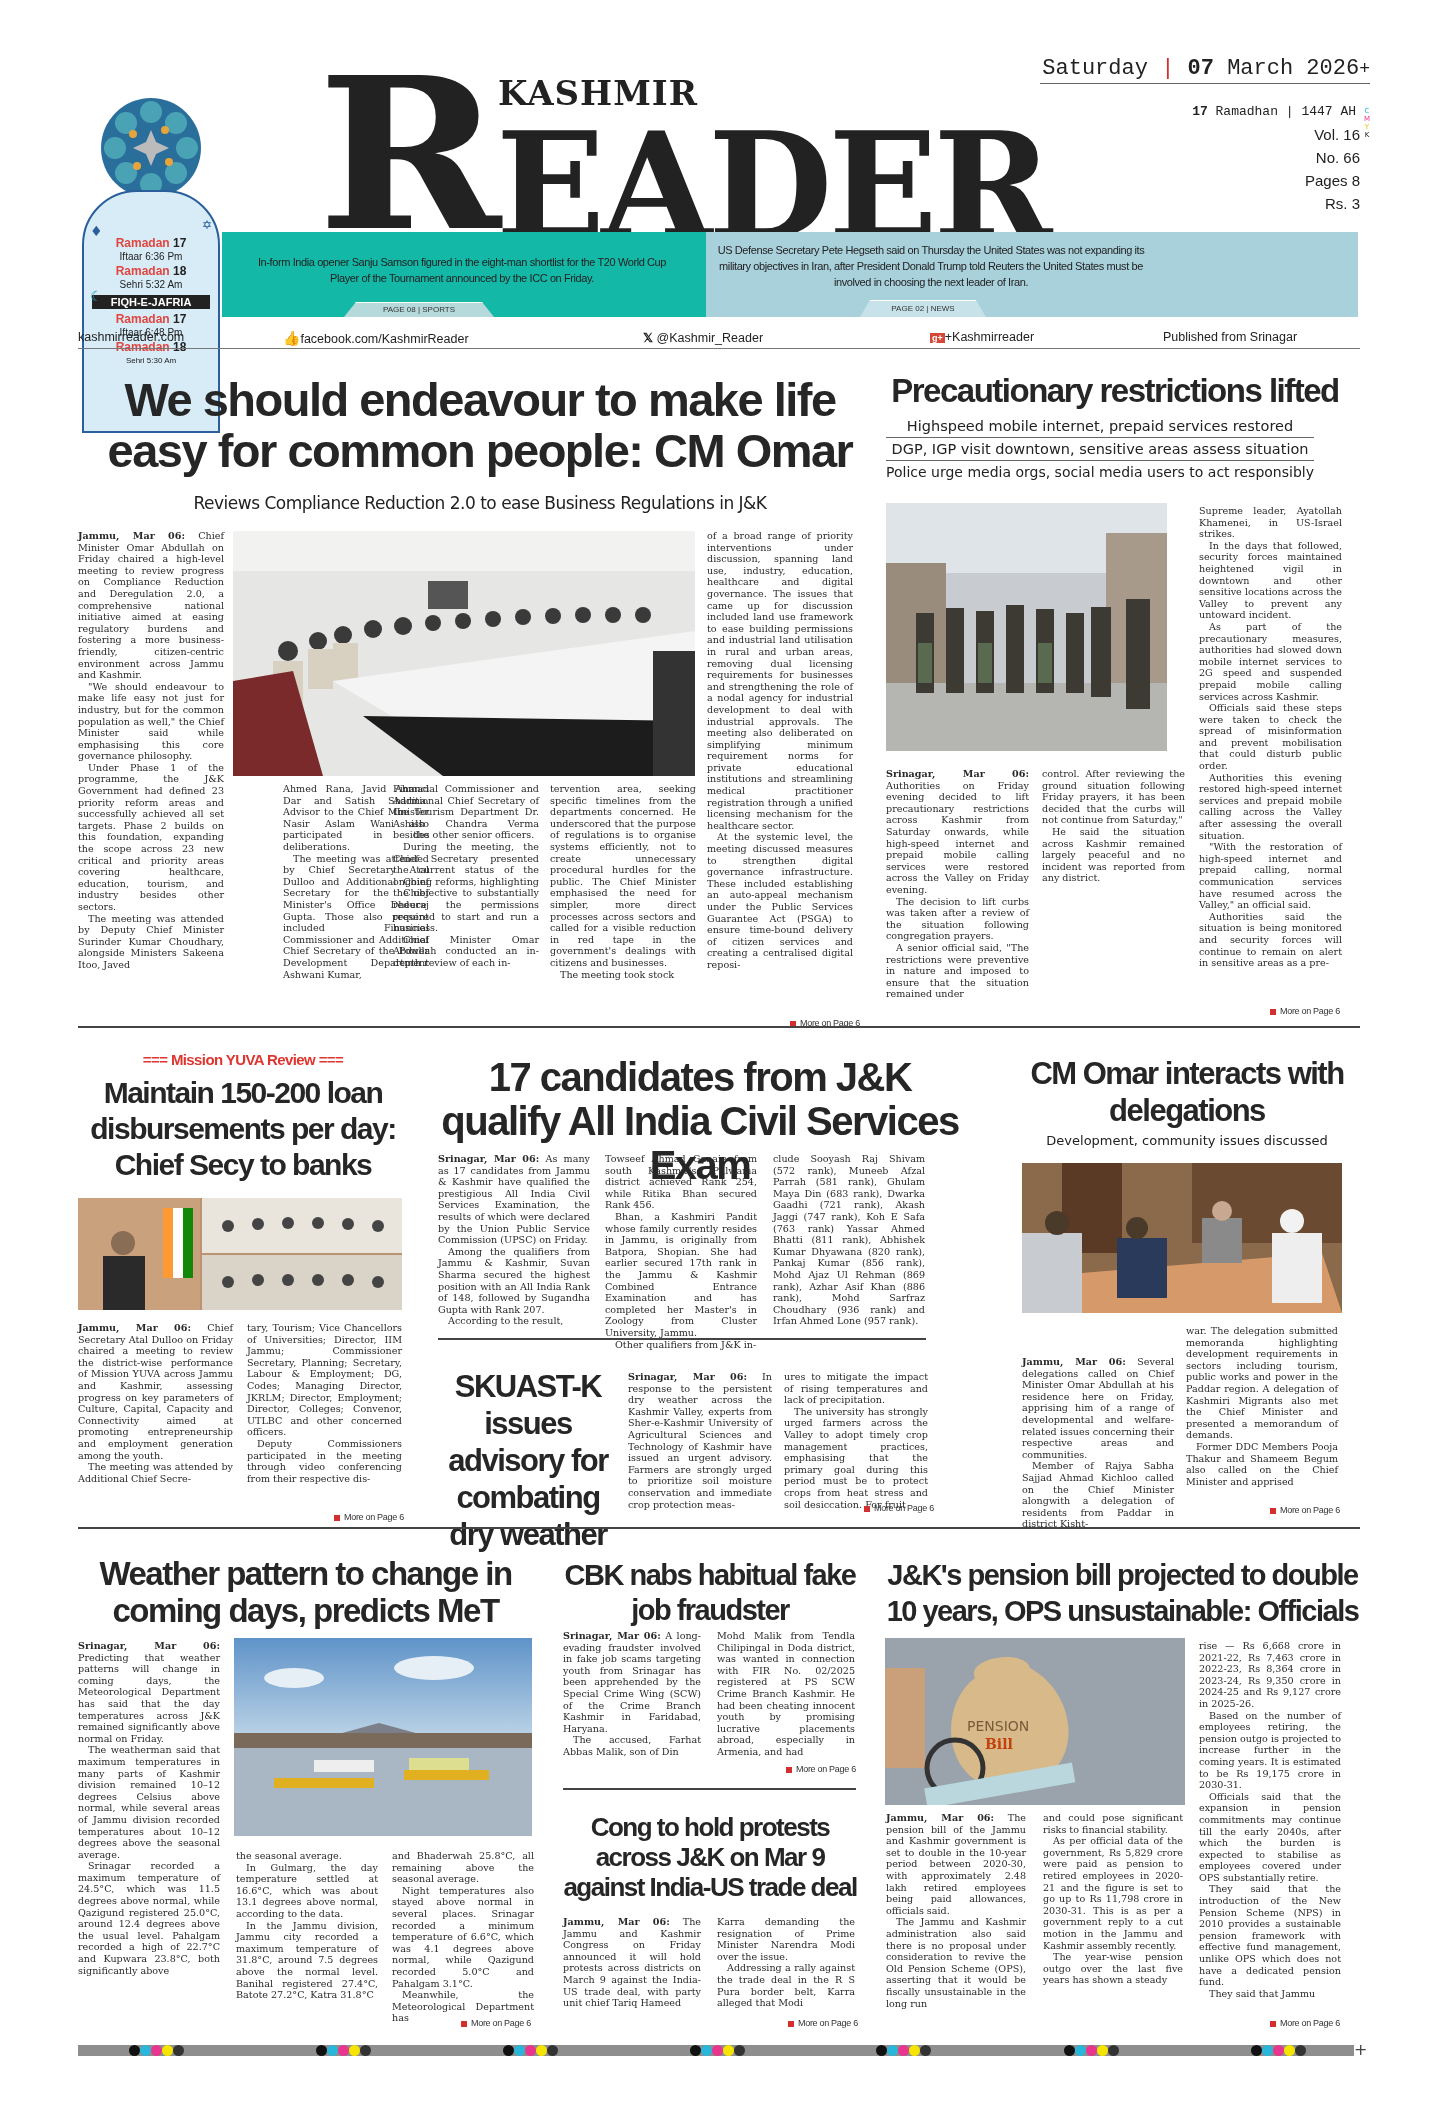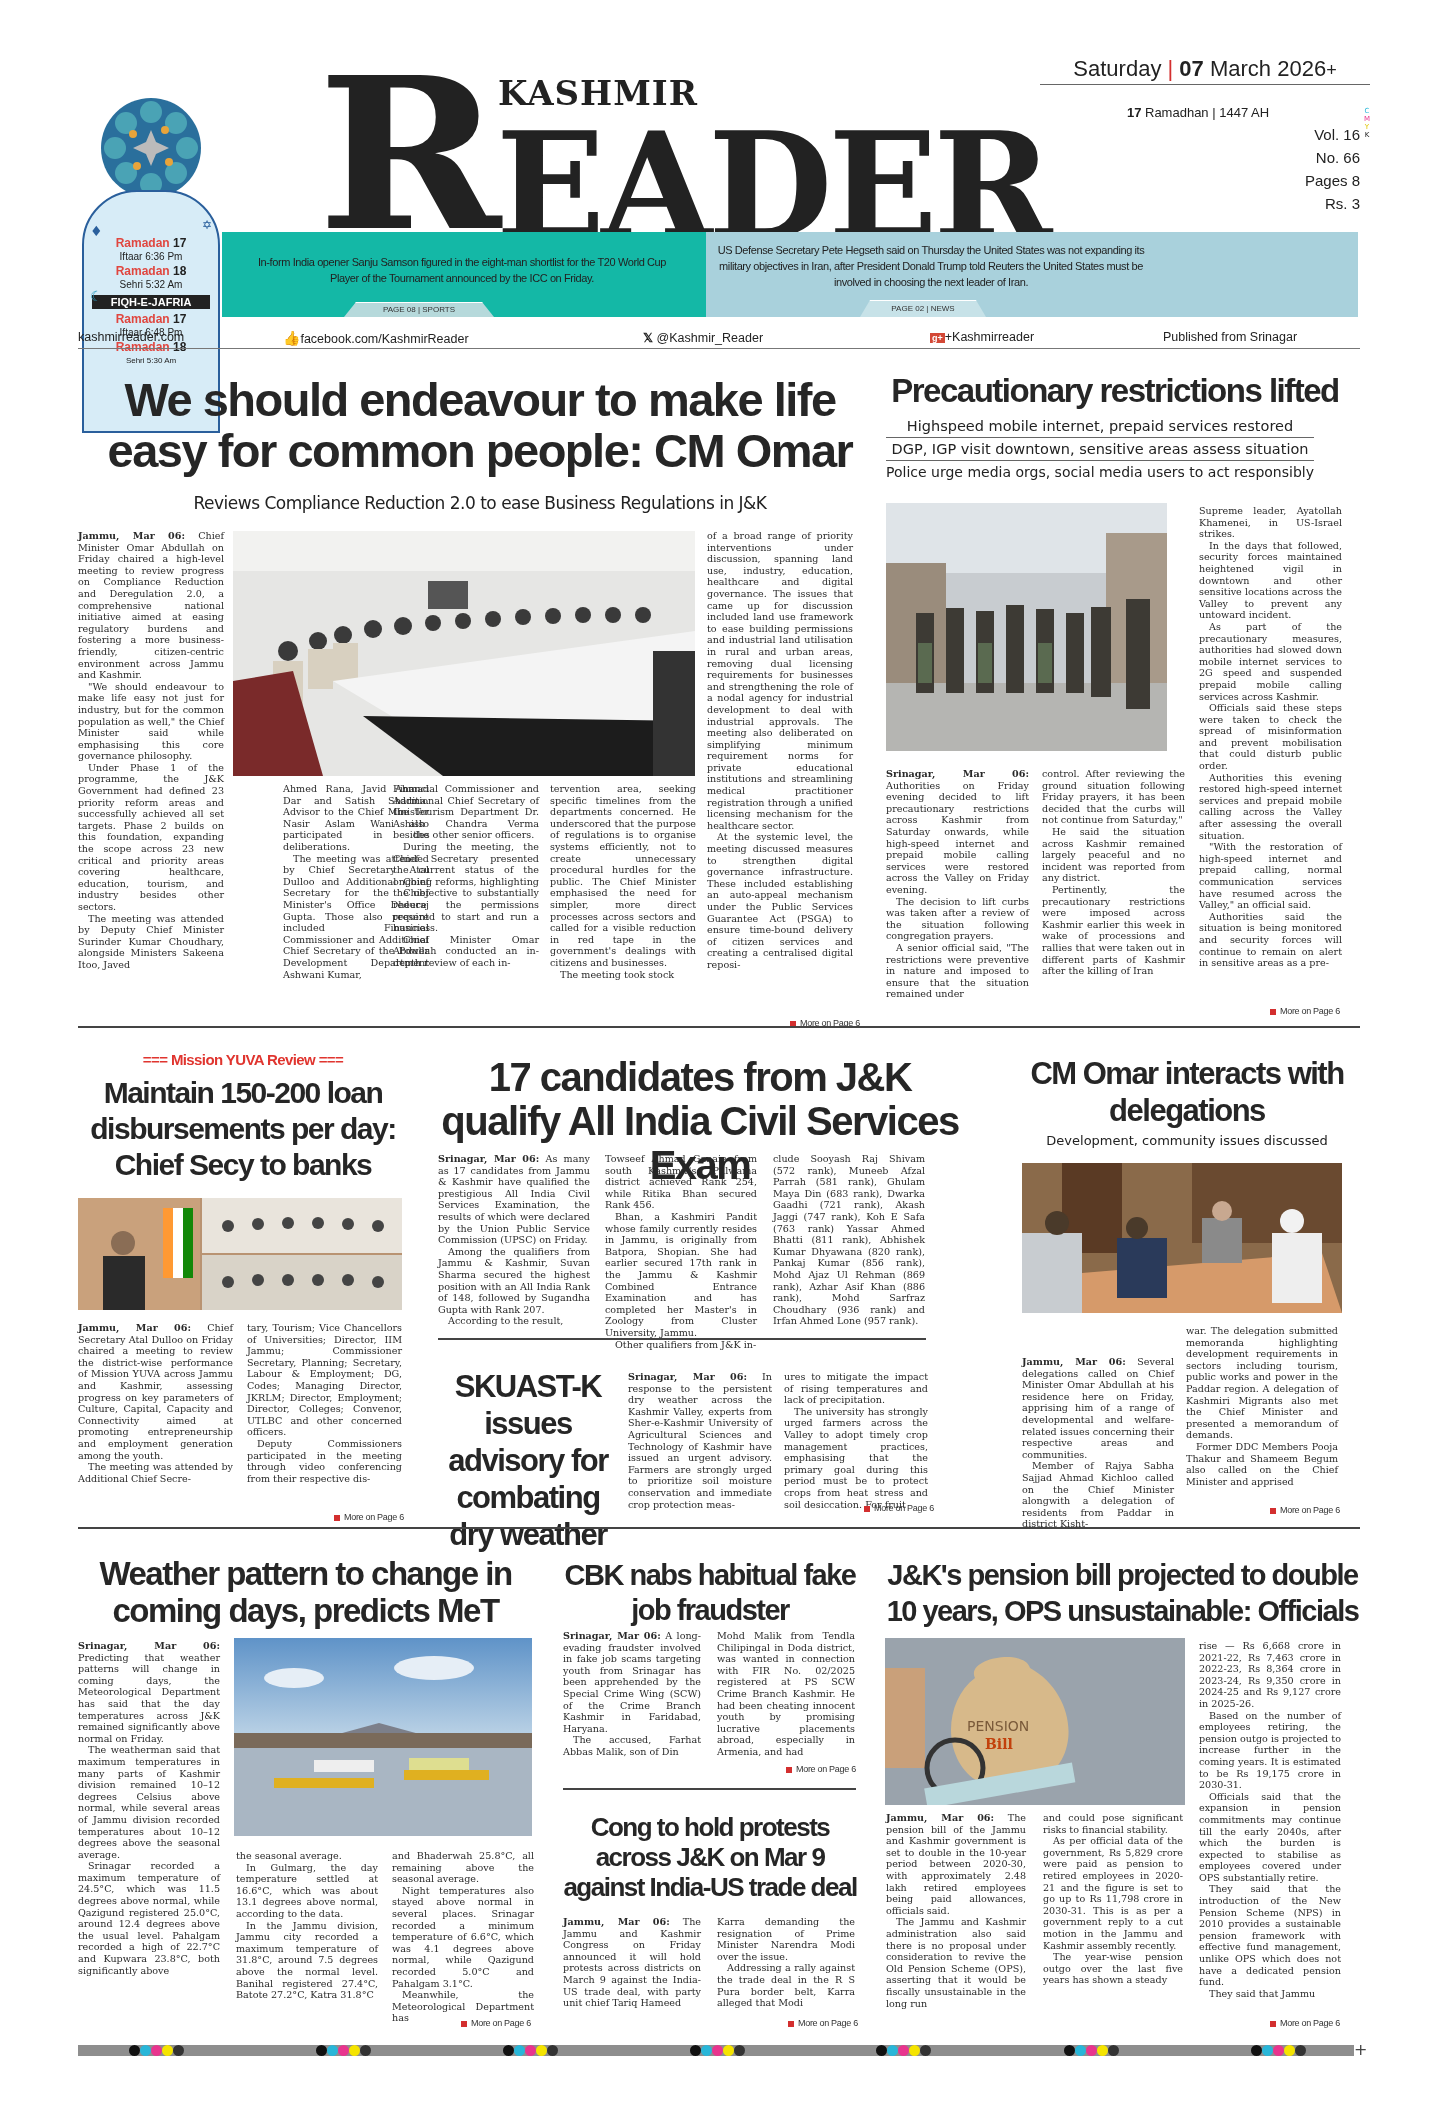--- a/index.html
+++ b/index.html
@@ -63,21 +63,21 @@
   <span style="position:absolute;left:10px;top:210px;font-size:14px;color:#2a9cc0">☾</span>
   <span style="position:absolute;left:122px;top:140px;font-size:12px;color:#2a5f9c">✡</span>
 </div>
 
 <div class="abs" style="left:318px;top:55px;width:800px;height:200px;">
   <span style="position:absolute;left:0;top:0;font-family:'DejaVu Serif',serif;font-weight:700;font-size:210px;line-height:200px;color:#222;transform:scaleX(1.05);transform-origin:left">R</span>
   <span style="position:absolute;left:180px;top:18px;font-family:'DejaVu Serif',serif;font-weight:700;font-size:34px;color:#222;letter-spacing:1px">KASHMIR</span>
   <span style="position:absolute;left:178px;top:56px;font-family:'DejaVu Serif',serif;font-weight:700;font-size:146px;line-height:150px;color:#222;letter-spacing:-4px;transform:scaleX(.98);transform-origin:left">EADER</span>
 </div>
 
-<div class="abs" style="left:1040px;top:56px;width:330px;text-align:center;font-family:Liberation Sans, sans-serif;">
+<div class="abs" style="left:1040px;top:56px;width:330px;text-align:right;font-family:Liberation Mono, monospace;">
   <div style="font-size:22px;color:#222;border-bottom:1px solid #666;padding-bottom:2px;white-space:nowrap">
     <span style="font-weight:300">Saturday</span><span style="color:#d32f2f"> | </span><b>07</b> <span>March 2026</span><span style="font-size:18px">+</span>
   </div>
   <div style="font-size:13px;margin-top:20px;padding-right:14px"><b>17</b> <span>Ramadhan | 1447 AH</span></div>
 </div>
 <div class="abs" style="left:1363px;top:107px;font-size:7px;line-height:8px;font-family:'DejaVu Sans',sans-serif;width:8px;text-align:center">
   <div style="color:#29b6d8">C</div>
     <div style="color:#e8358e">M</div>
     <div style="color:#e0c400">Y</div>
     <div style="color:#222">K</div>
@@ -196,21 +196,20 @@
   </svg>
 </div>
 <div class="col" style="left:886px;top:768px;width:143px;">
   <p><span class="dl">Srinagar, Mar 06:</span> <span>Authorities on Friday evening decided to lift precautionary restrictions across Kashmir from Saturday onwards, while high-speed internet and prepaid mobile calling services were restored across the Valley on Friday evening.</span></p>
   <p>The decision to lift curbs was taken after a review of the situation following congregation prayers.</p>
     <p>A senior official said, "The restrictions were preventive in nature and imposed to ensure that the situation remained under</p>
 </div>
 <div class="col" style="left:1042px;top:768px;width:143px;">
   <p>control. After reviewing the ground situation following Friday prayers, it has been decided that the curbs will not continue from Saturday,"</p>
     <p>He said the situation across Kashmir remained largely peaceful and no incident was reported from any district.</p>
-    <p>Pertinently, the precautionary restrictions were imposed across Kashmir earlier this week in wake of processions and rallies that were taken out in different parts of Kashmir after the killing of Iran</p>
 </div>
 <div class="col" style="left:1199px;top:505px;width:143px;">
   <p>Supreme leader, Ayatollah Khamenei, in US-Israel strikes.</p>
     <p>In the days that followed, security forces maintained heightened vigil in downtown and other sensitive locations across the Valley to prevent any untoward incident.</p>
     <p>As part of the precautionary measures, authorities had slowed down mobile internet services to 2G speed and suspended prepaid mobile calling services across Kashmir.</p>
     <p>Officials said these steps were taken to check the spread of misinformation and prevent mobilisation that could disturb public order.</p>
     <p>Authorities this evening restored high-speed internet services and prepaid mobile calling across the Valley after assessing the overall situation.</p>
     <p>"With the restoration of high-speed internet and prepaid calling, normal communication services have resumed across the Valley," an official said.</p>
     <p>Authorities said the situation is being monitored and security forces will continue to remain on alert in sensitive areas as a pre-</p>
 </div>

